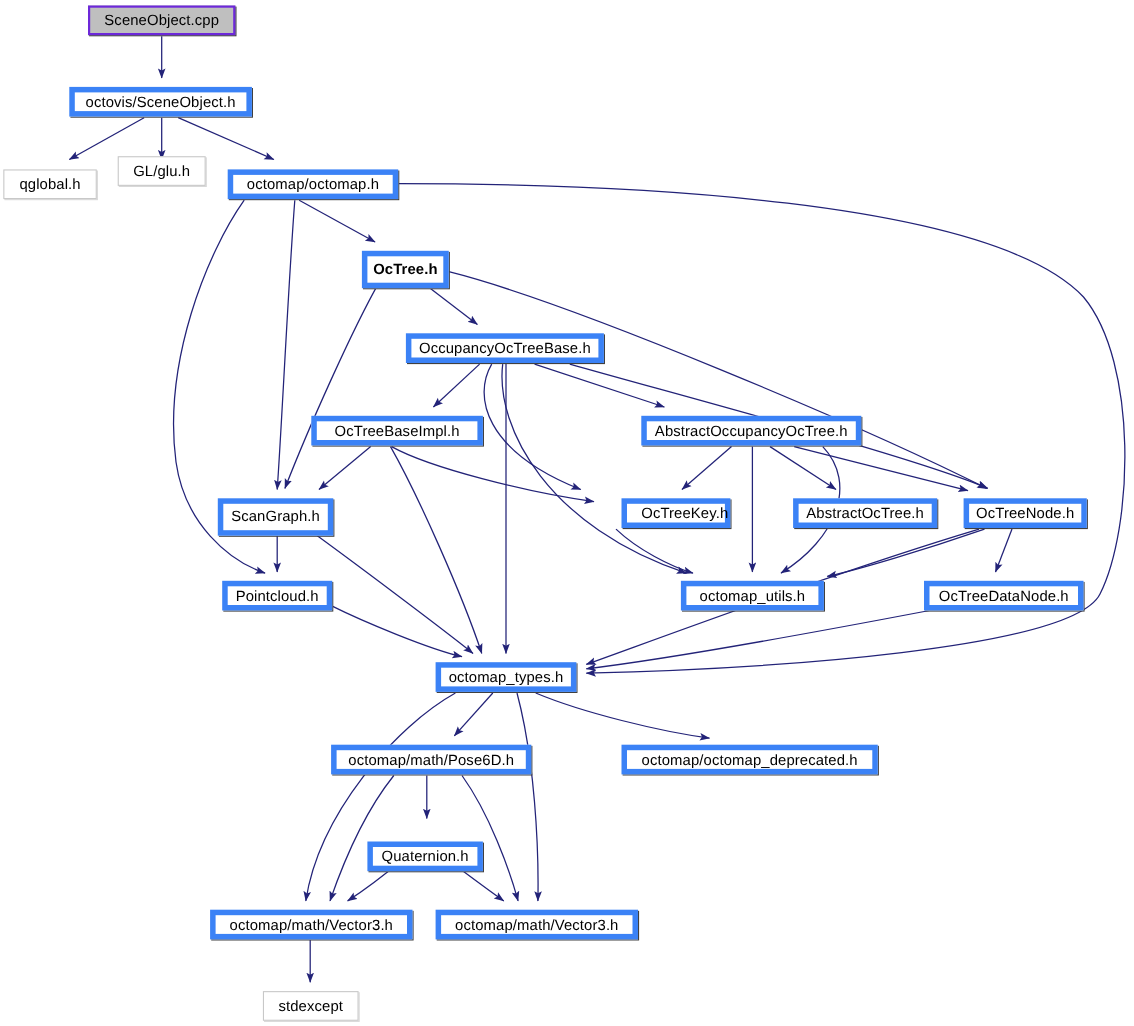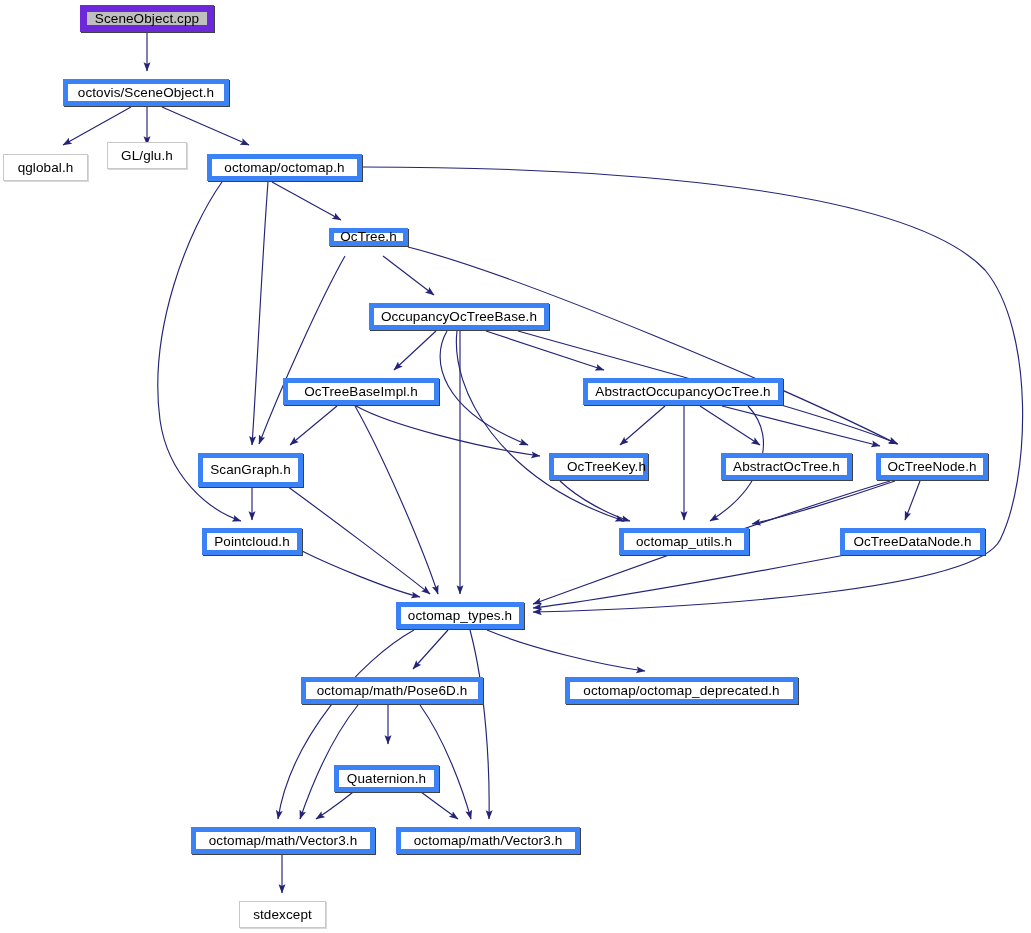--- a/index.html
+++ b/index.html
@@ -44,21 +44,21 @@
   .node.local {
     border: 5px solid #3b82f6;
     box-shadow: 1px 1px 0 0 #404040;
   }
   .node.external {
     border: 1px solid #c8c8c8;
     box-shadow: 1px 1px 0 0 #d8d8d8;
   }
   .node.root {
     background: #bfbfbf;
-    border: 7px solid #6d28d9;
+    border: 2px solid #6d28d9;
     box-shadow: 1px 1px 0 0 #404040;
   }
   .node-label {
     display: block;
     padding: 0 6px;
   }
 </style>
 </head>
 <body>
 
@@ -126,36 +126,36 @@
       </div>
       <div class="node external" style="left: 3px; top: 154px; width: 85px; height: 27px;">
         <span class="node-label">qglobal.h</span>
       </div>
       <div class="node external" style="left: 107px; top: 142px; width: 80px; height: 27px;">
         <span class="node-label">GL/glu.h</span>
       </div>
       <div class="node local" style="left: 207px; top: 154px; width: 155px; height: 27px;">
         <span class="node-label">octomap/octomap.h</span>
       </div>
-      <div class="node local" style="left: 329px; top: 228px; width: 79px; height: 18px;">
+      <div class="node local" style="left: 329px; top: 228px; width: 79px; height: 34px; font-weight: bold;">
         <span class="node-label">OcTree.h</span>
       </div>
       <div class="node local" style="left: 369px; top: 303px; width: 180px; height: 27px;">
         <span class="node-label">OccupancyOcTreeBase.h</span>
       </div>
       <div class="node local" style="left: 283px; top: 378px; width: 156px; height: 27px;">
         <span class="node-label">OcTreeBaseImpl.h</span>
       </div>
       <div class="node local" style="left: 583px; top: 378px; width: 200px; height: 27px;">
         <span class="node-label">AbstractOccupancyOcTree.h</span>
       </div>
       <div class="node local" style="left: 198px; top: 453px; width: 105px; height: 34px;">
         <span class="node-label">ScanGraph.h</span>
       </div>
-      <div class="node local" style="left: 549px; top: 453px; width: 99px; height: 27px; padding-left: 16px;">
+      <div class="node local" style="left: 565px; top: 453px; width: 99px; height: 27px; padding-left: 16px;">
         <span class="node-label">OcTreeKey.h</span>
       </div>
       <div class="node local" style="left: 721px; top: 453px; width: 131px; height: 27px;">
         <span class="node-label">AbstractOcTree.h</span>
       </div>
       <div class="node local" style="left: 876px; top: 453px; width: 112px; height: 27px;">
         <span class="node-label">OcTreeNode.h</span>
       </div>
       <div class="node local" style="left: 202px; top: 528px; width: 100px; height: 27px;">
         <span class="node-label">Pointcloud.h</span>

